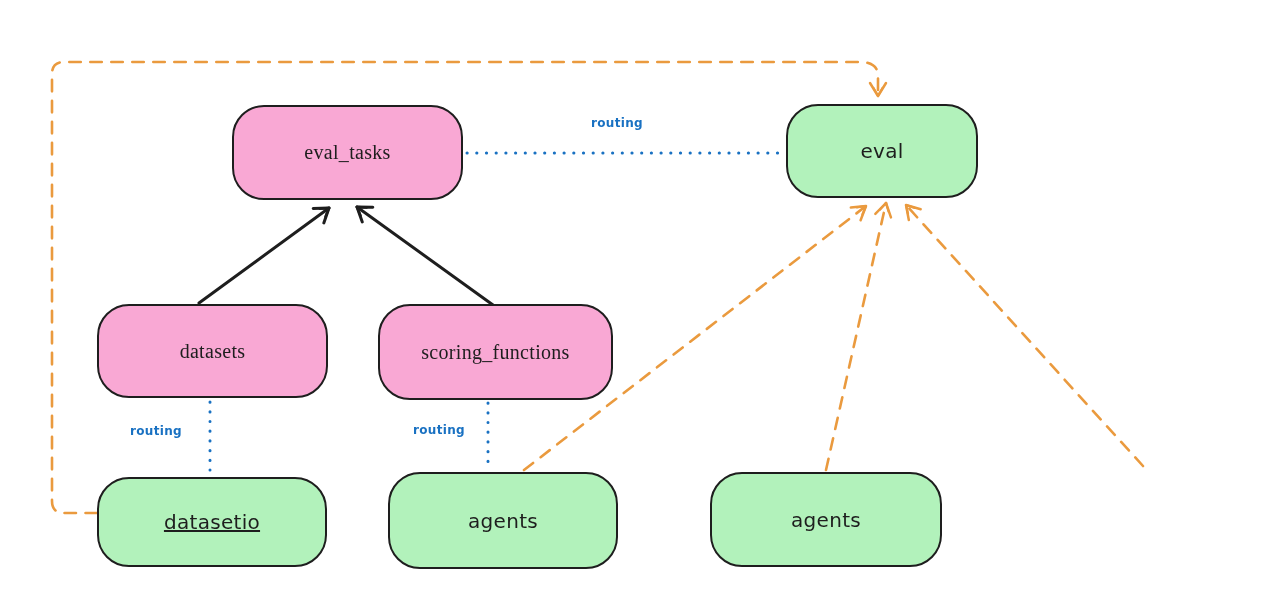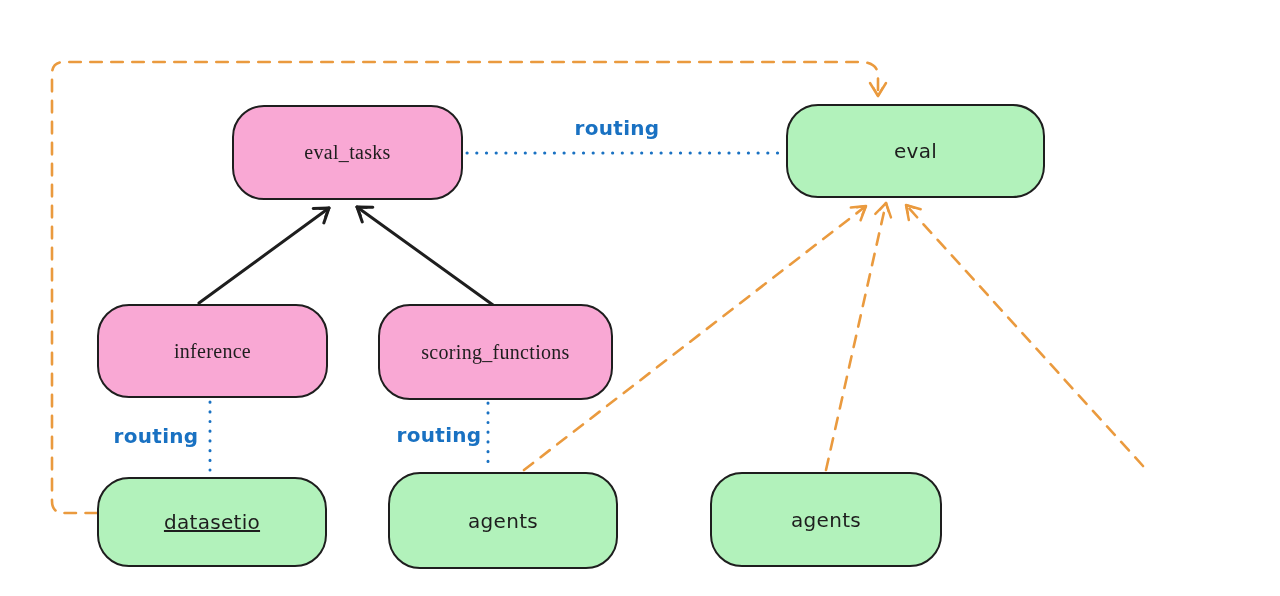--- a/index.html
+++ b/index.html
@@ -29,21 +29,21 @@
     font-size: 20px;
     letter-spacing: 0.3px;
   }
   .node.blue  { background: #f9a8d4; font-family: Liberation Serif, serif; }
   .node.green { background: #b2f2bb; }
   .edge-label {
     position: absolute;
     width: 130px;
     text-align: center;
     color: #1971c2;
-    font-size: 20px;
+    font-size: 12px;
     font-weight: bold;
     letter-spacing: 0.3px;
   }
 </style>
 </head>
 <body>
 
 <div class="canvas">
 
   <svg class="edges-layer" viewBox="0 0 1280 596" xmlns="http://www.w3.org/2000/svg">
@@ -68,27 +68,27 @@
     <path d="M 97 513 L 64 513 Q 52 513 52 501 L 52 74 Q 52 62 64 62 L 862 62 Q 878 63 878 76 L 878 96" fill="none" stroke="#ea9a3e" stroke-width="2.6" stroke-linecap="round" stroke-dasharray="11.5 9.5" marker-end="url(#mk-orange)"></path>
     <path d="M 524 470 L 866 206" fill="none" stroke="#ea9a3e" stroke-width="2.6" stroke-linecap="round" stroke-dasharray="11.5 9.5" marker-end="url(#mk-orange)"></path>
     <path d="M 826 470 L 886 203" fill="none" stroke="#ea9a3e" stroke-width="2.6" stroke-linecap="round" stroke-dasharray="11.5 9.5" marker-end="url(#mk-orange)"></path>
     <path d="M 1143 466 L 906 205" fill="none" stroke="#ea9a3e" stroke-width="2.6" stroke-linecap="round" stroke-dasharray="11.5 9.5" marker-end="url(#mk-orange)"></path>
   </svg>
 
   <div class="node blue" style="left:232px; top:105px; width:231px; height:95px;">
     <span>eval_tasks</span>
   </div>
   <div class="node blue" style="left:97px; top:304px; width:231px; height:94px;">
-    <span>inference</span>
+    <span>datasets</span>
   </div>
   <div class="node blue" style="left:378px; top:304px; width:235px; height:96px;">
     <span>scoring_functions</span>
   </div>
 
-  <div class="node green" style="left:786px; top:104px; width:259px; height:94px;">
+  <div class="node green" style="left:786px; top:104px; width:192px; height:94px;">
     <span>eval</span>
   </div>
   <div class="node green" style="left:97px; top:477px; width:230px; height:90px;text-decoration:underline;">
     <span>datasetio</span>
   </div>
   <div class="node green" style="left:388px; top:472px; width:230px; height:97px;">
     <span>agents</span>
   </div>
   <div class="node green" style="left:710px; top:472px; width:232px; height:95px;">
     <span>agents</span>

